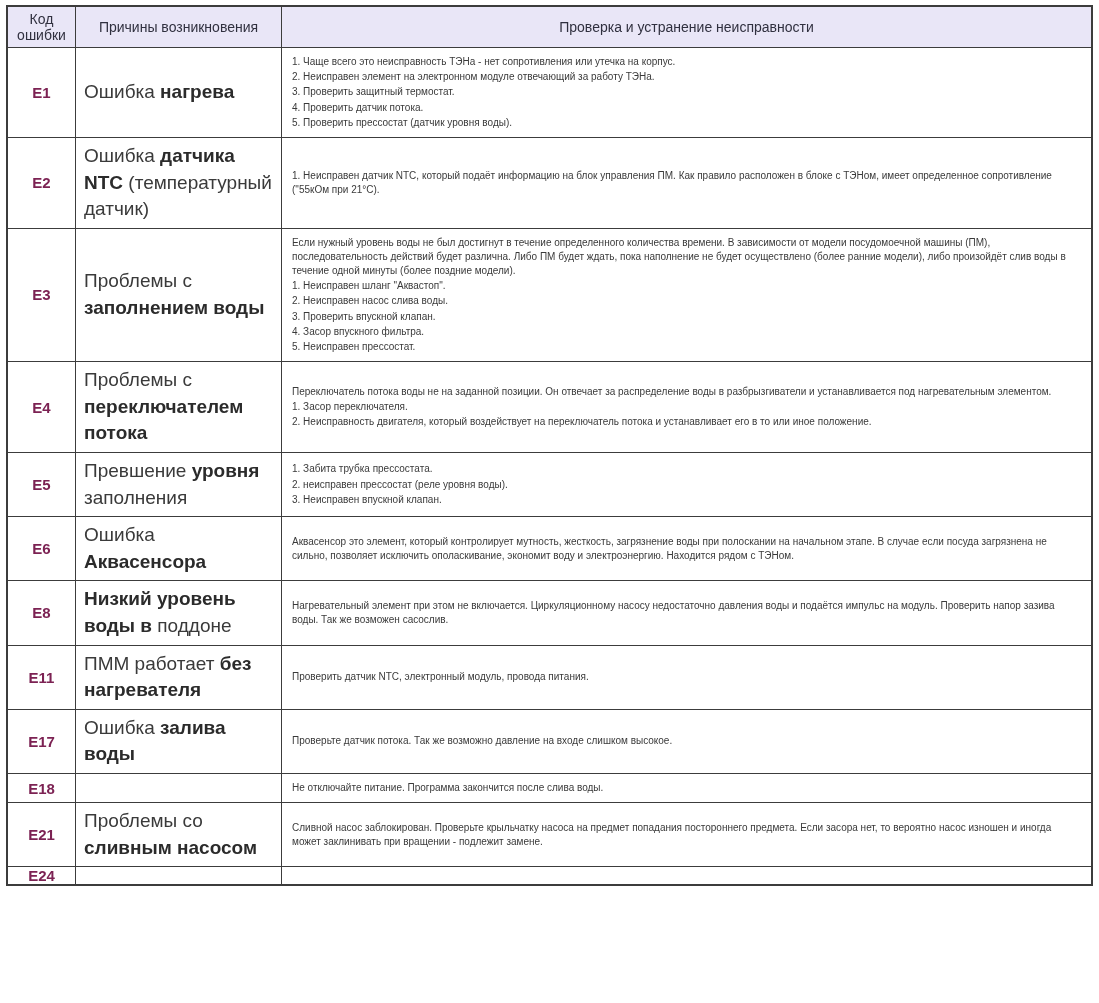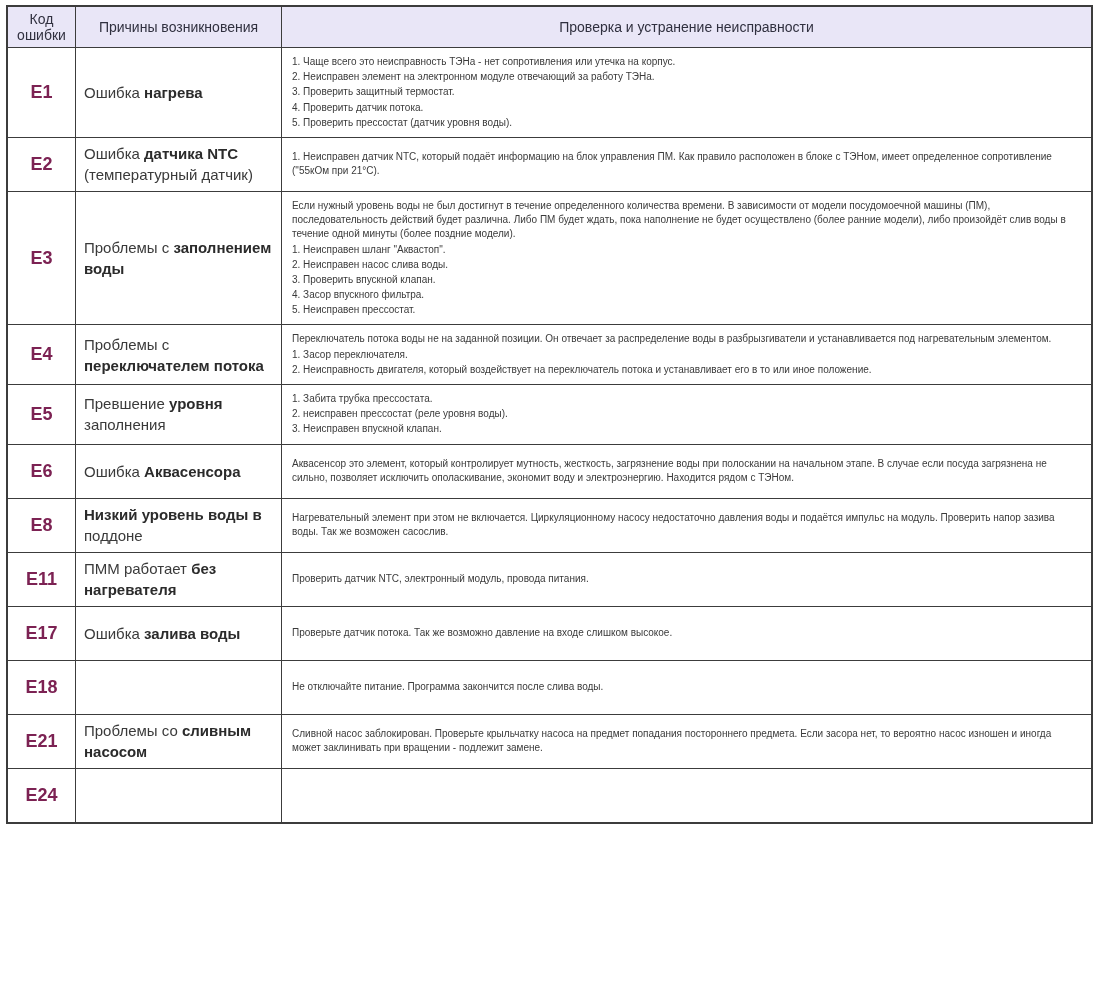--- a/index.html
+++ b/index.html
@@ -35,26 +35,26 @@
     color:var(--header-text);
     font-size:14px;
     font-weight:400;
     padding:4px 6px;
     text-align:center;
     height:30px;
   }
   td.code{
     color:var(--code-color);
     font-weight:700;
-    font-size:18px;
+    font-size:15px;
     text-align:center;
-    padding:16px 2px;
+    padding:0 2px;
   }
   td.cause{
-    font-size:15px;
+    font-size:19px;
     padding:5px 8px;
     line-height:1.4;
   }
   td.cause b{color:#2b2b2b;}
   td.fix{
     font-size:10px;
     padding:6px 10px;
     line-height:1.42;
   }
   .fix-line{margin:1px 0;}

